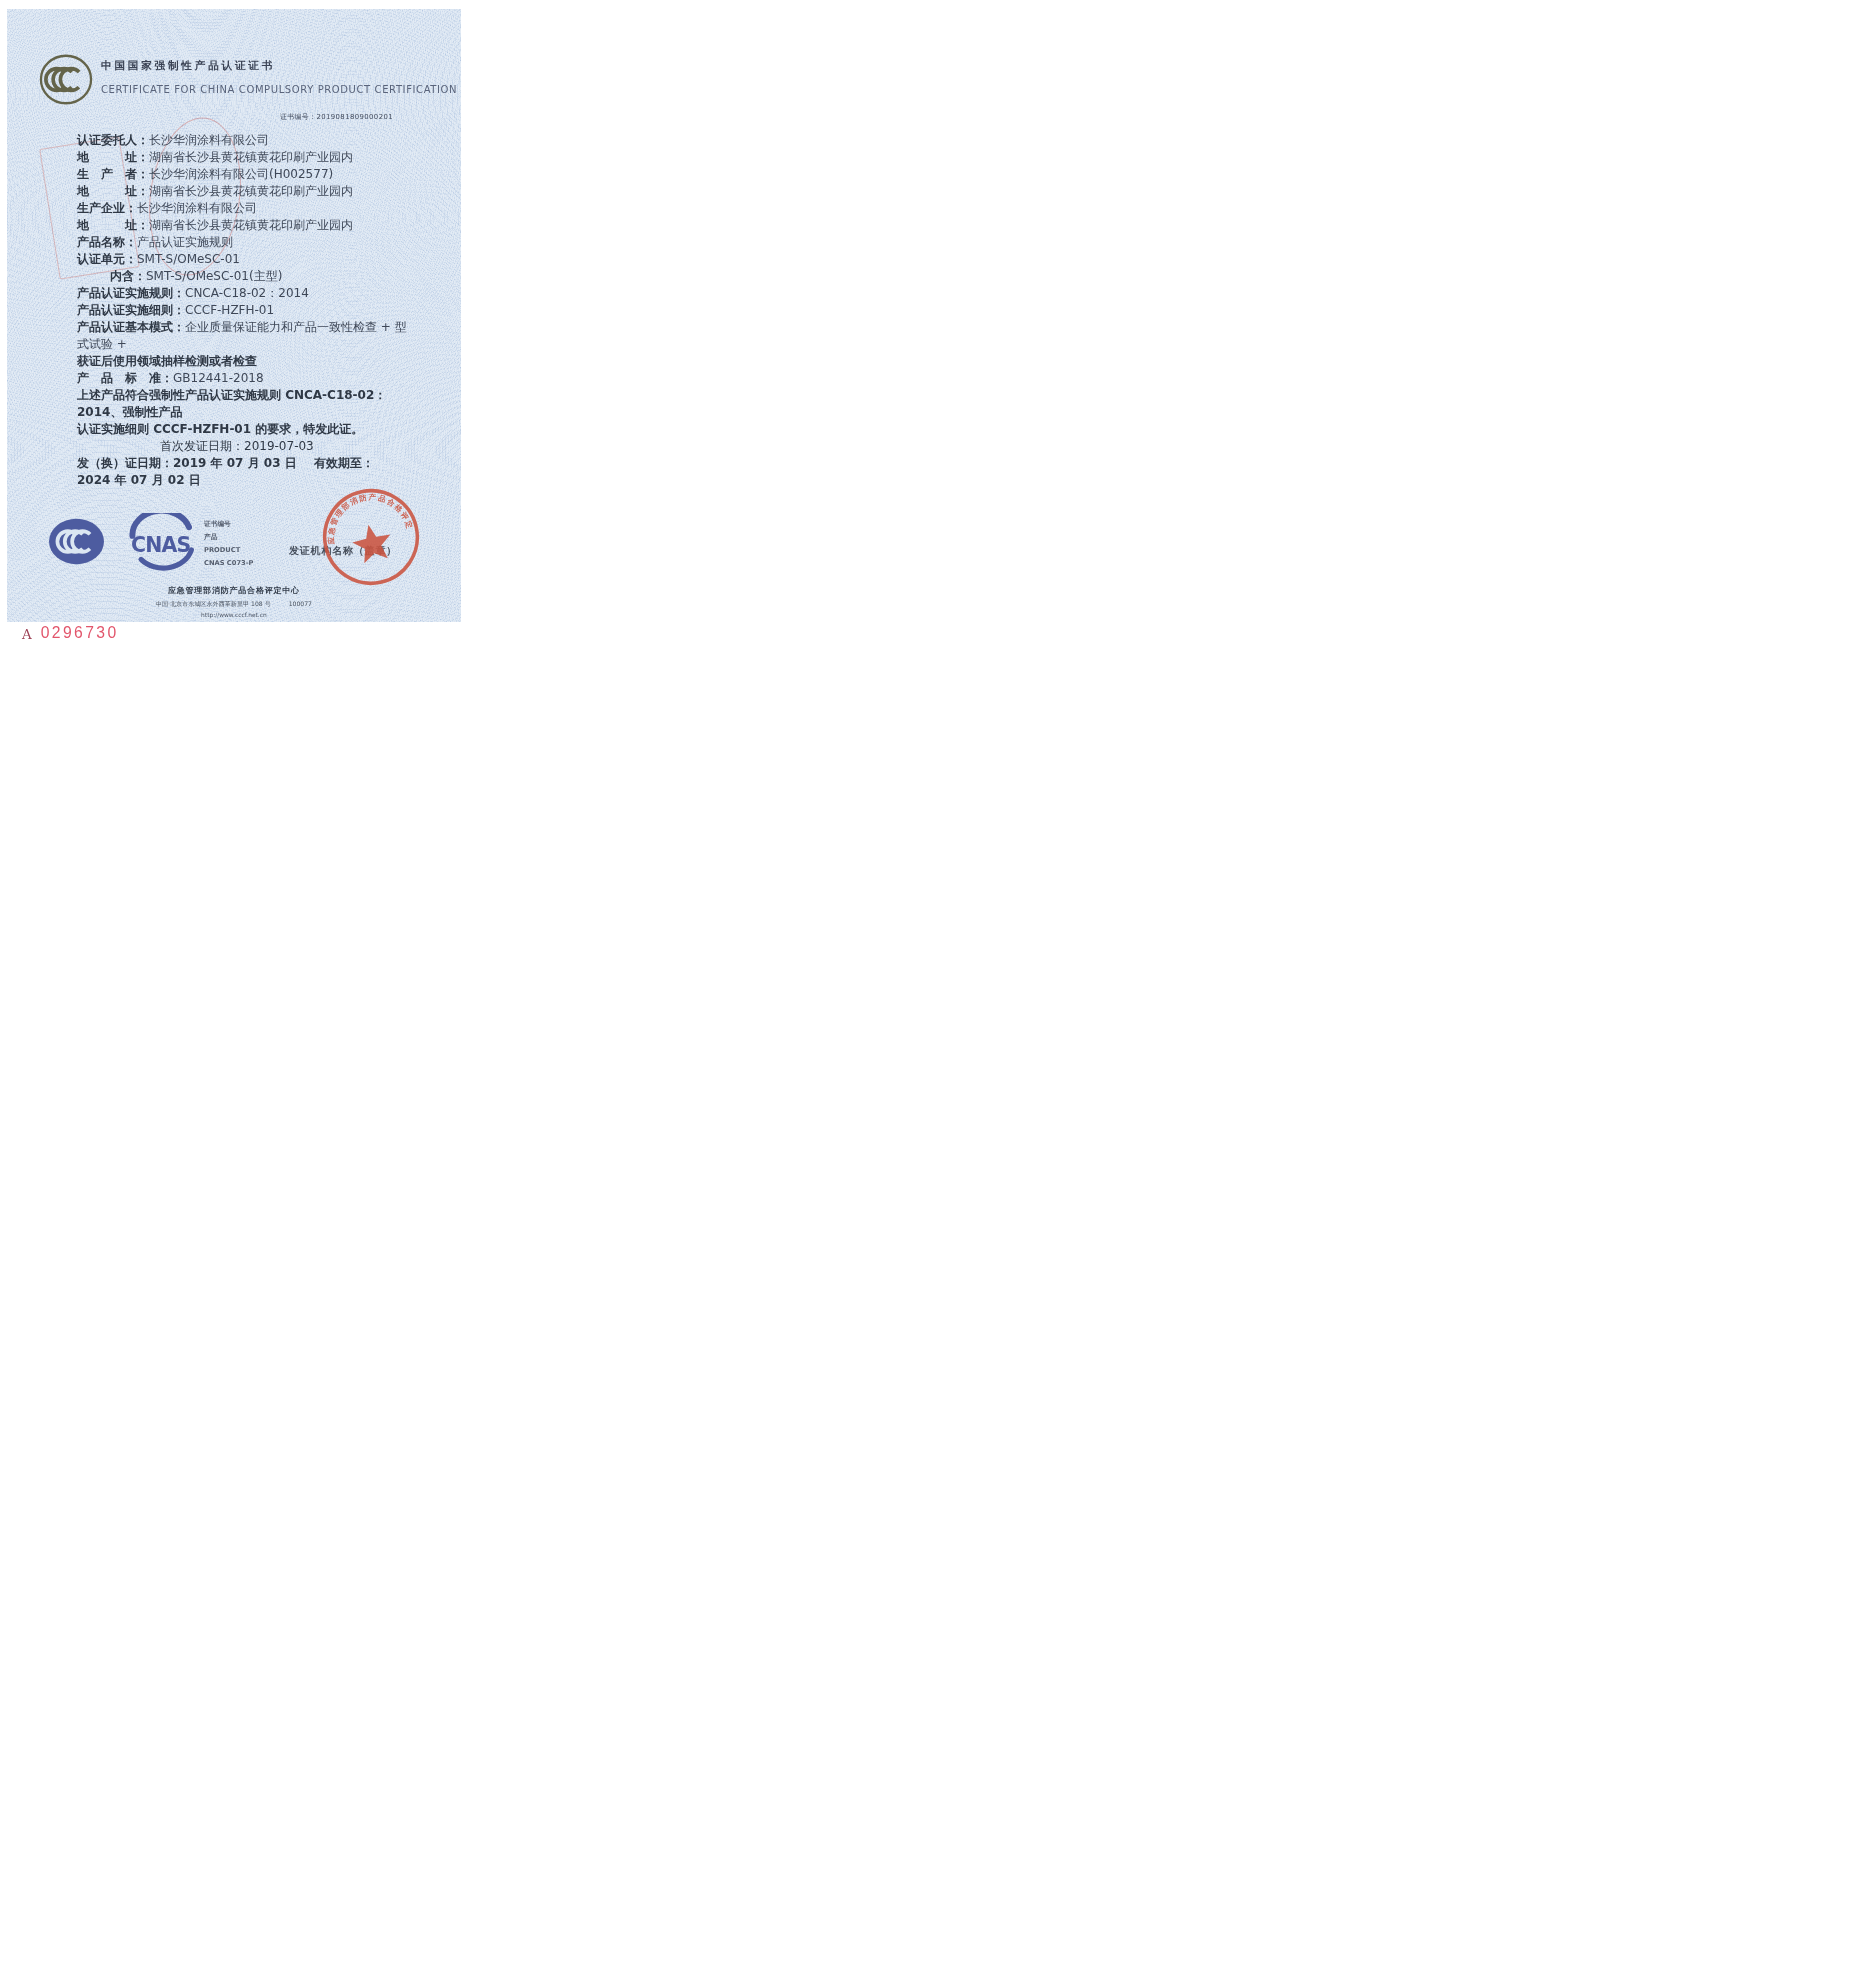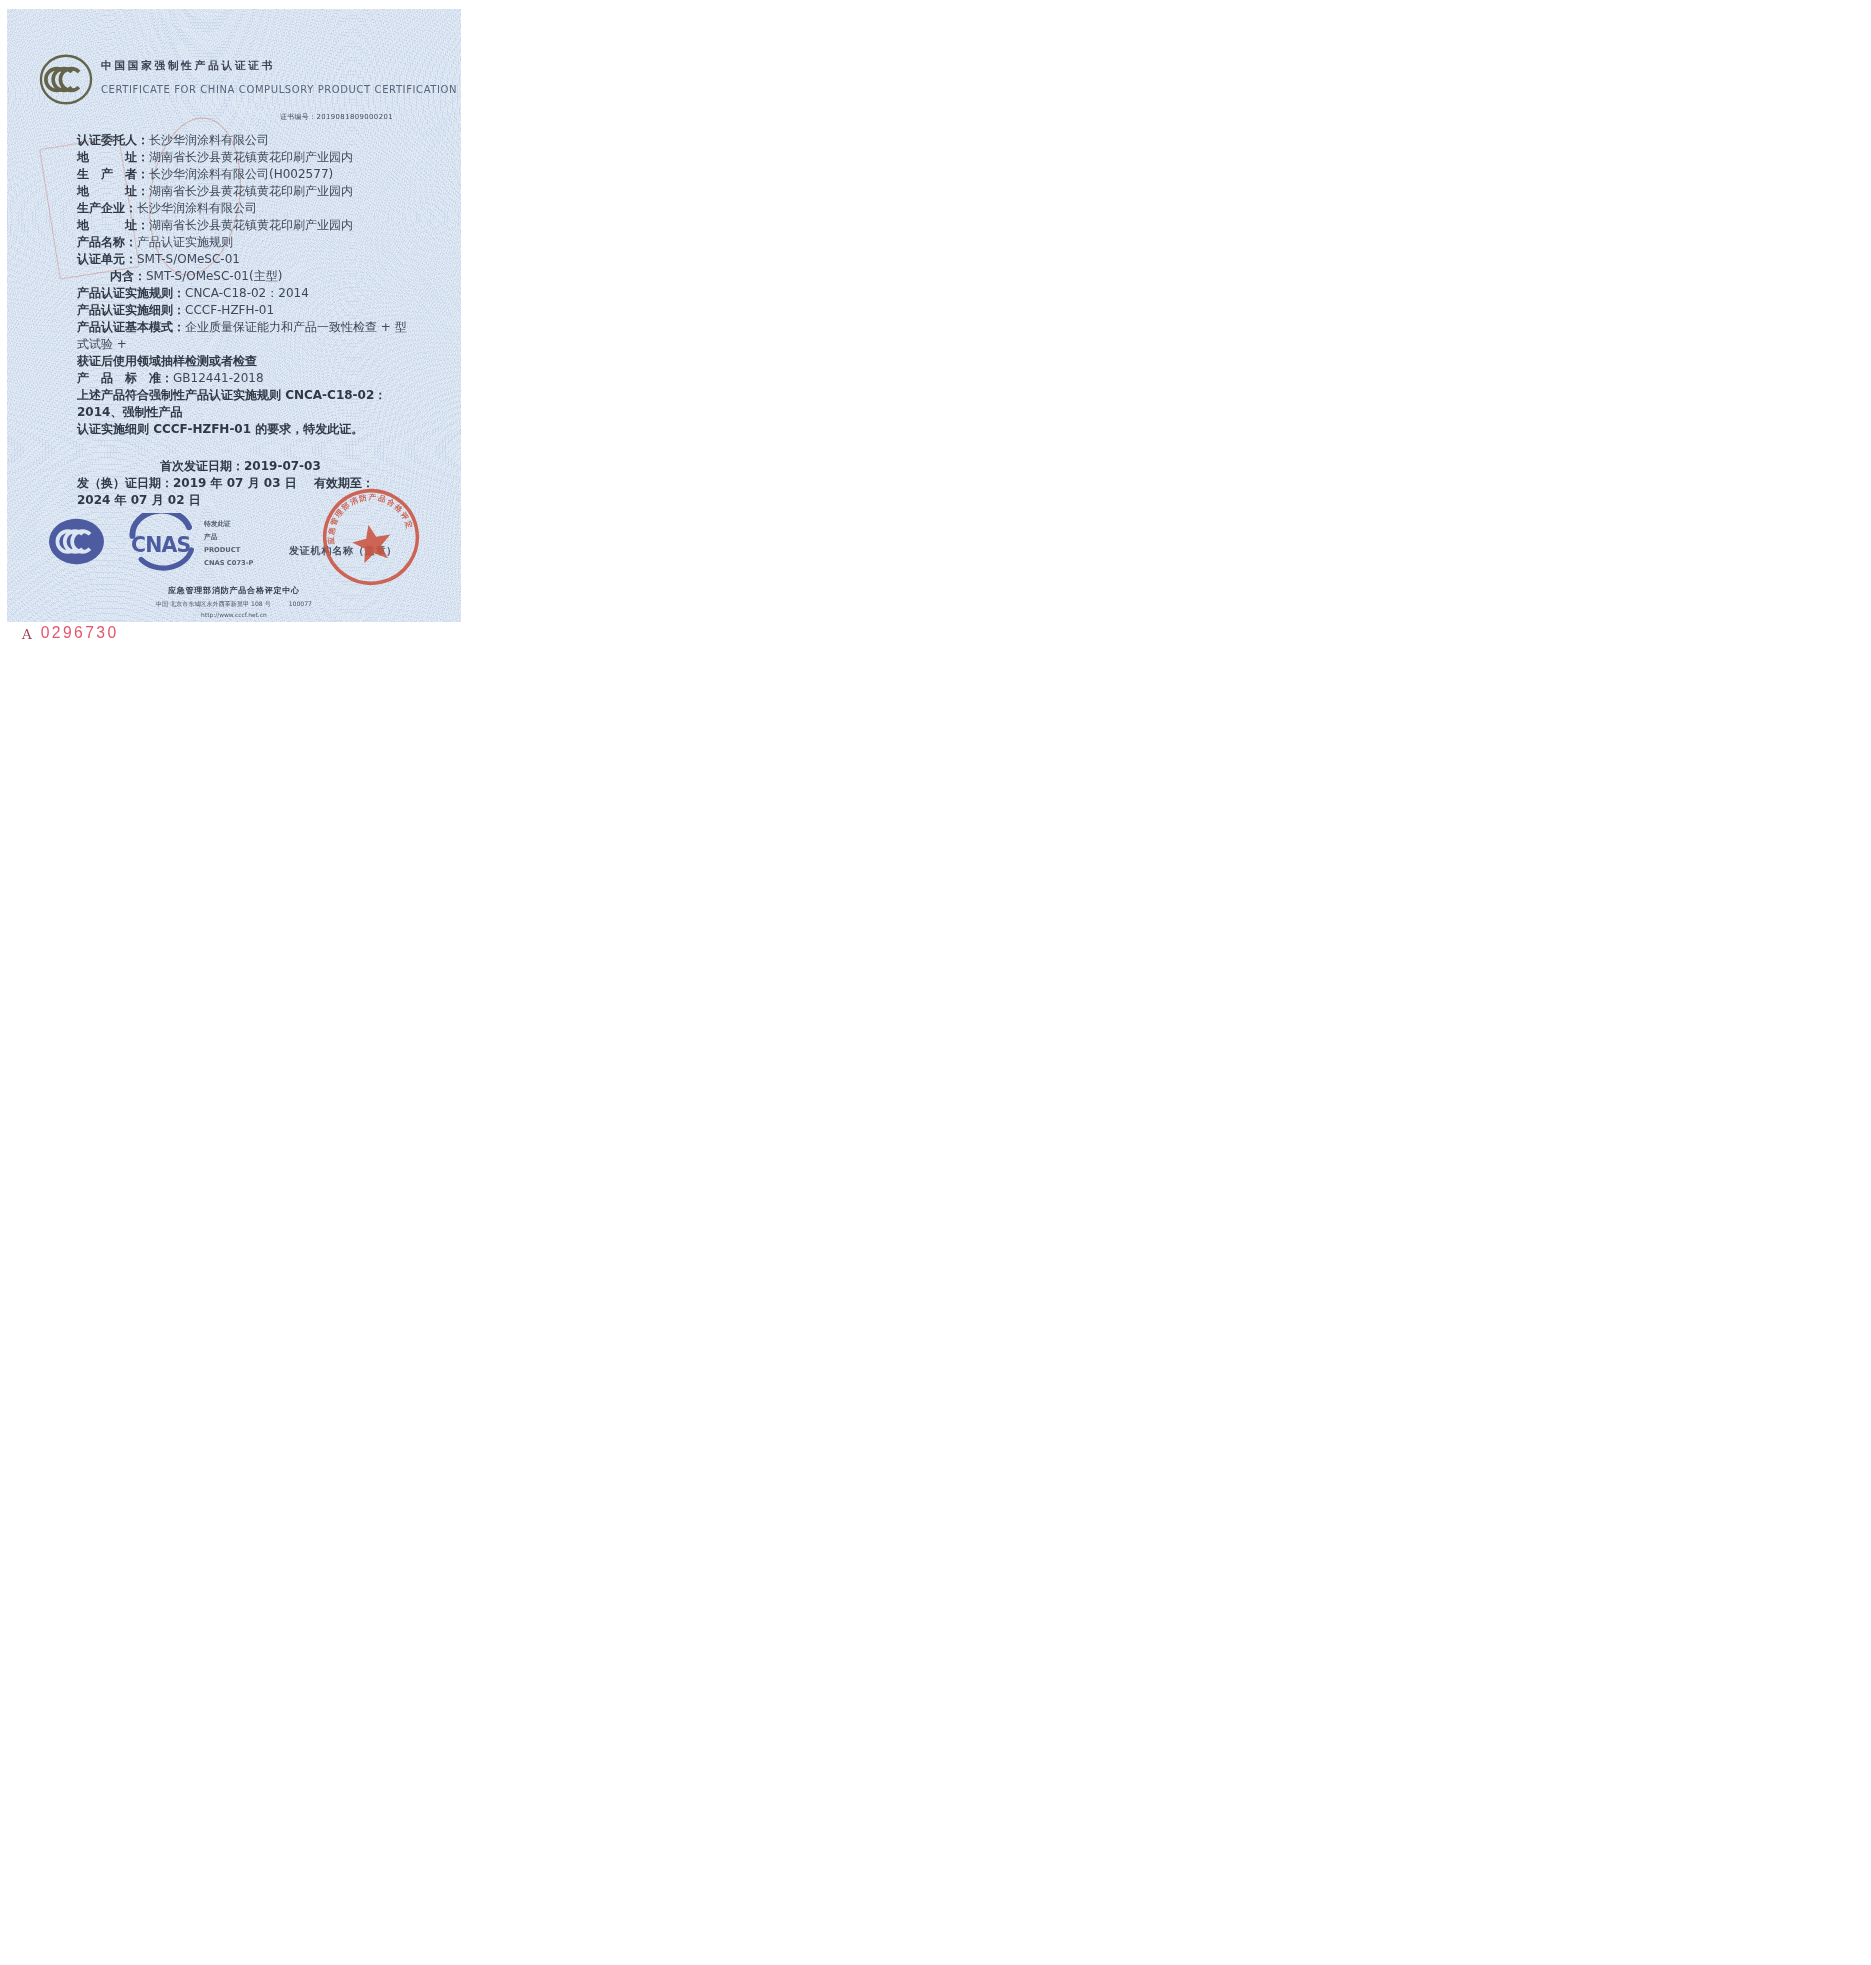--- a/index.html
+++ b/index.html
@@ -21,21 +21,21 @@
   .ccc-top{left:26px;top:44px;width:66px;height:53px;}
   .title-block{left:94px;top:50px;width:346px;text-align:left;}
   .title-cn{font-size:10.6px;font-weight:bold;letter-spacing:2.8px;color:#3a4254;}
   .title-en{margin-top:11px;font-size:10px;letter-spacing:0.6px;color:#59637a;white-space:nowrap;}
   .cert-no{top:103px;right:68px;font-size:6.9px;letter-spacing:0.4px;color:#434c5e;font-weight:500;}
   
   .body-block{left:70px;top:123px;width:330px;font-size:12px;line-height:17px;color:#3e4757;}
   .row .lbl{font-weight:bold;color:#2f3845;}
   .row.indent{padding-left:33px;}
   .row.bold-line{font-weight:bold;color:#2f3845;}
-  .row.first-issue{padding-left:83px;font-weight:bold;color:#2f3845;margin-top:20px;}
+  .row.first-issue{padding-left:83px;font-weight:normal;color:#2f3845;}
   .issue-gap{display:inline-block;width:17.3px;}
   
   .notices{left:13.4px;top:456px;width:427px;text-align:center;font-size:7.9px;line-height:17.3px;
            font-weight:bold;color:#333c4a;}
   .notices .url{text-decoration:underline;text-underline-offset:1.6px;}
   
   .ccc-bottom{left:36px;top:505px;width:67px;height:55px;}
   .cnas-logo{left:118px;top:504px;width:73px;height:59px;}
   .acc-text{left:197px;top:509px;width:94px;font-size:6.7px;line-height:13px;color:#555e6e;font-weight:bold;}
   .seal-label{left:282px;top:535px;font-size:10px;letter-spacing:0.8px;color:#474f5c;font-weight:bold;}
@@ -117,21 +117,21 @@
       </g>
     </svg>
 
     <svg class="abs cnas-logo" viewBox="0 0 180 150">
       <path d="M16,58 A74,62 0 0 1 160,36" fill="none" stroke="#4d5ca0" stroke-width="15" stroke-linecap="round"></path>
       <path d="M38,118 A74,62 0 0 0 166,94" fill="none" stroke="#4d5ca0" stroke-width="13" stroke-linecap="round"></path>
       <text x="88" y="100" text-anchor="middle" font-size="52" font-weight="bold" fill="#4d5ca0" font-family="DejaVu Sans, Liberation Sans, sans-serif" letter-spacing="-2">CNAS</text>
     </svg>
 
     <div class="abs acc-text">
-      <div>特发此证</div>
+      <div>证书编号</div>
       <div>产品</div>
       <div>PRODUCT</div>
       <div>CNAS C073-P</div>
     </div>
 
     <div class="abs seal-label">发证机构名称（盖章）</div>
 
     <svg class="abs stamp" viewBox="0 0 260 260">
       <g transform="rotate(-12 130 130)">
         <circle cx="130" cy="130" r="118" fill="none" stroke="#cb5440" stroke-width="9"></circle>

